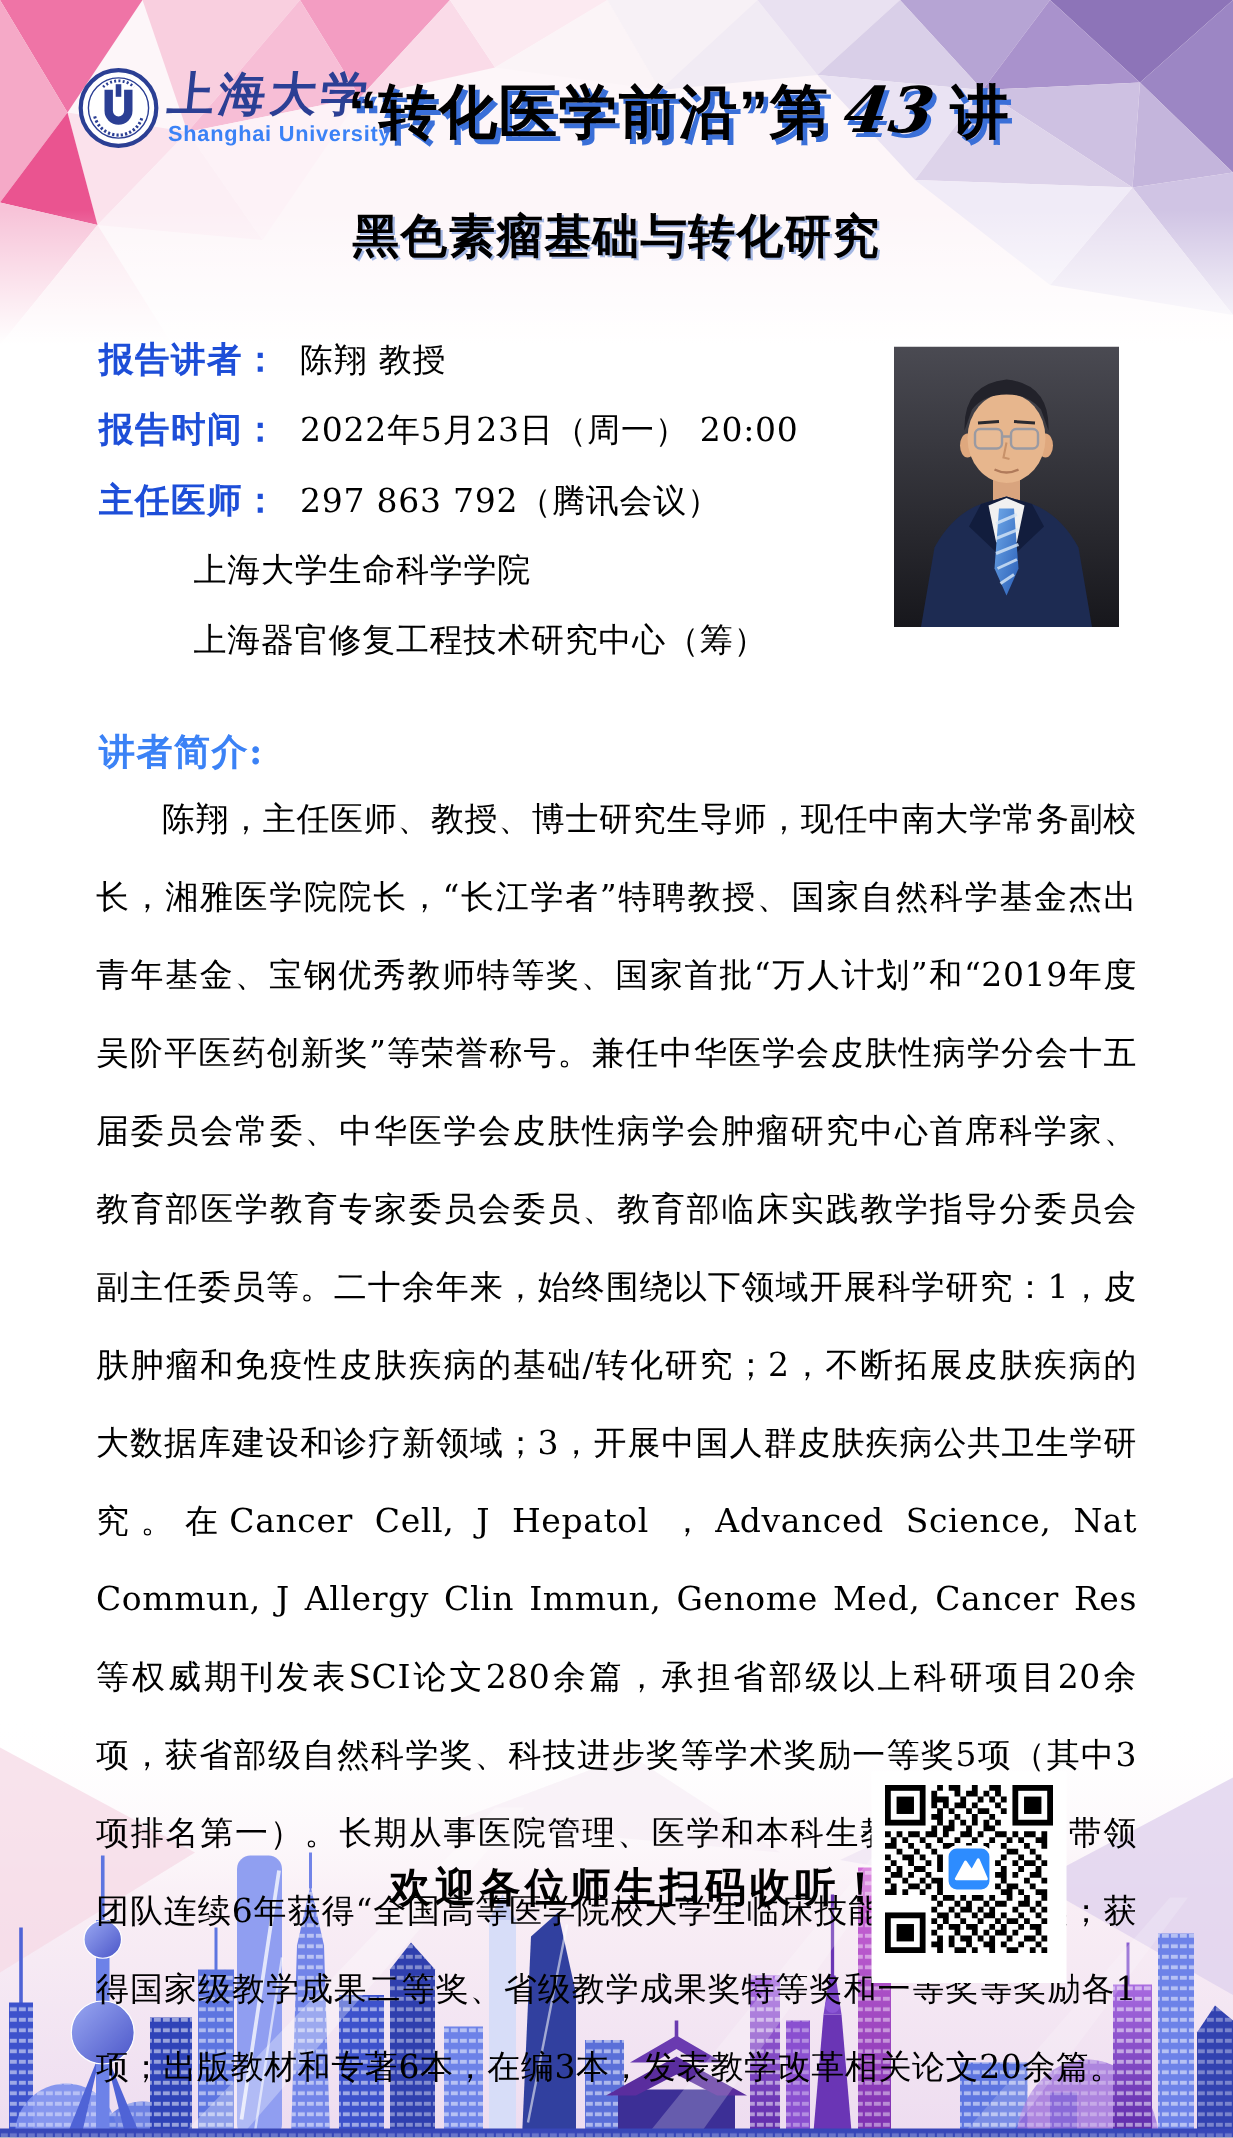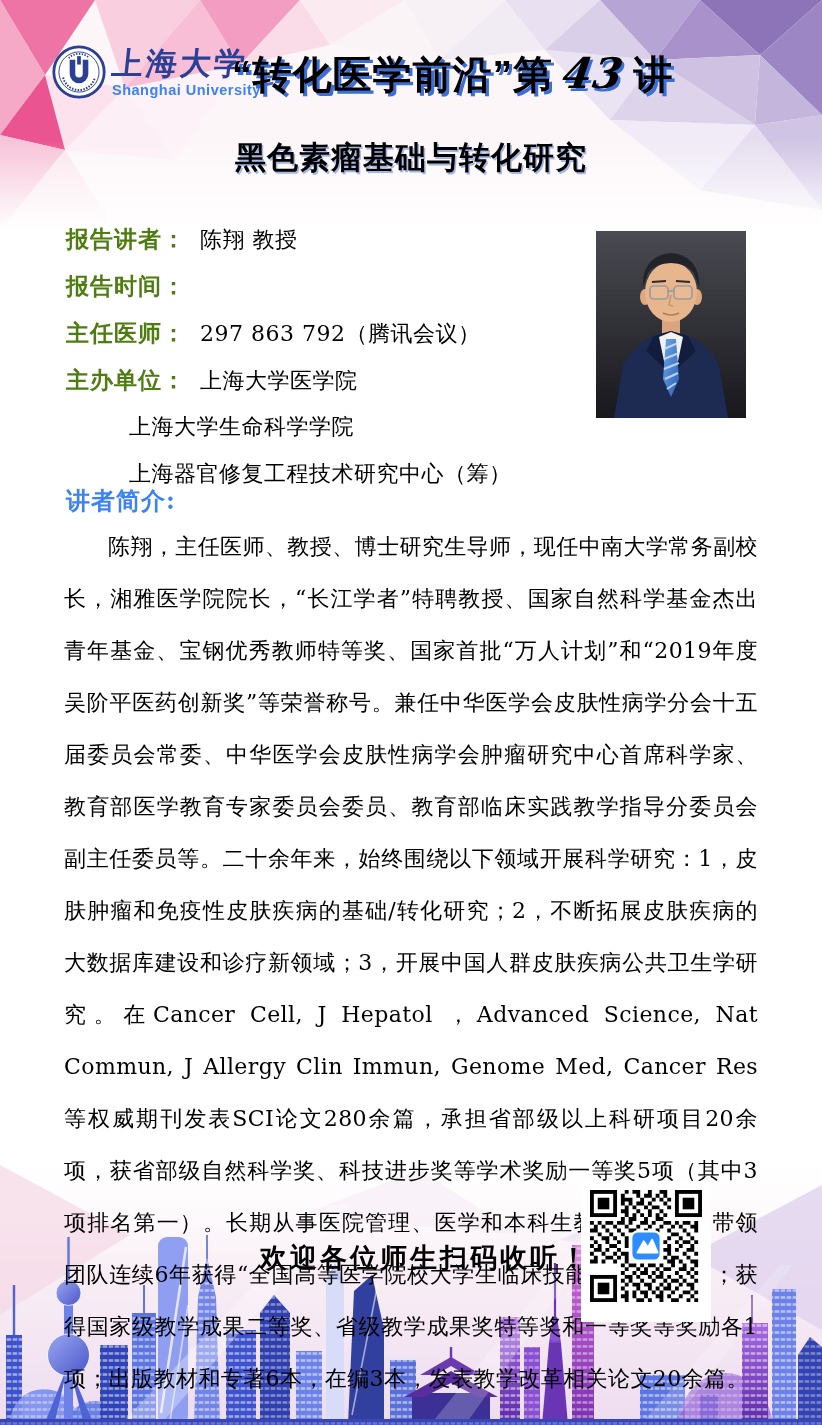--- a/index.html
+++ b/index.html
@@ -37,21 +37,21 @@
     font-family:Liberation Sans, sans-serif;font-weight:900;font-size:31px;
     letter-spacing:1px;color:#000;
     text-shadow:1.5px 1.5px 0 rgba(90,130,210,.55);
   }
 
   
   .info{position:absolute;left:66px;top:224px;z-index:3;}
   .info-row{display:flex;align-items:baseline;margin-bottom:22px;height:25px;}
   .info-label{
     width:134px;flex:0 0 134px;font-weight:bold;font-size:23px;
-    letter-spacing:1px;color:#4d7c0f;
+    letter-spacing:1px;color:#1d4ed8;
   }
   .info-value{font-size:22px;color:#000;letter-spacing:.5px;white-space:nowrap;text-align:center;}
   .org-extra{margin-left:63px;}
 
   .photo{position:absolute;left:596px;top:231px;width:150px;height:187px;z-index:3;}
 
   
   .bio-heading{
     position:absolute;left:66px;top:485px;z-index:3;
     font-size:24px;font-weight:bold;letter-spacing:1px;color:#3b82f6;
@@ -140,28 +140,25 @@
 
   <div class="lecture-title">黑色素瘤基础与转化研究</div>
 
   <div class="info">
     <div class="info-row">
       <span class="info-label">报告讲者：</span>
       <span class="info-value">陈翔 教授</span>
     </div>
     <div class="info-row">
       <span class="info-label">报告时间：</span>
+      <span class="info-value">2022年5月23日（周一） 20:00</span>
     </div>
     <div class="info-row">
       <span class="info-label">主任医师：</span>
       <span class="info-value">297 863 792（腾讯会议）</span>
-    </div>
-    <div class="info-row">
-      <span class="info-label">主办单位：</span>
-      <span class="info-value">上海大学医学院</span>
     </div>
     <div class="info-row org-extra">
       <span class="info-value">上海大学生命科学学院</span>
     </div>
     <div class="info-row org-extra">
       <span class="info-value">上海器官修复工程技术研究中心（筹）</span>
     </div>
   </div>
 
   <svg class="photo" viewBox="0 0 150 187">

